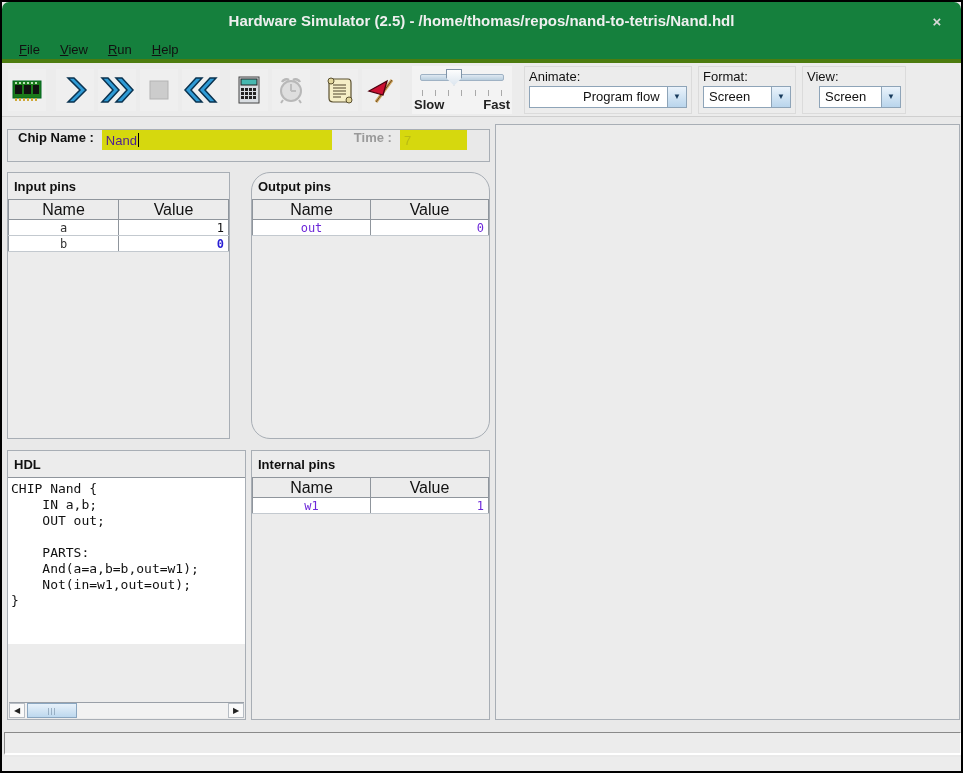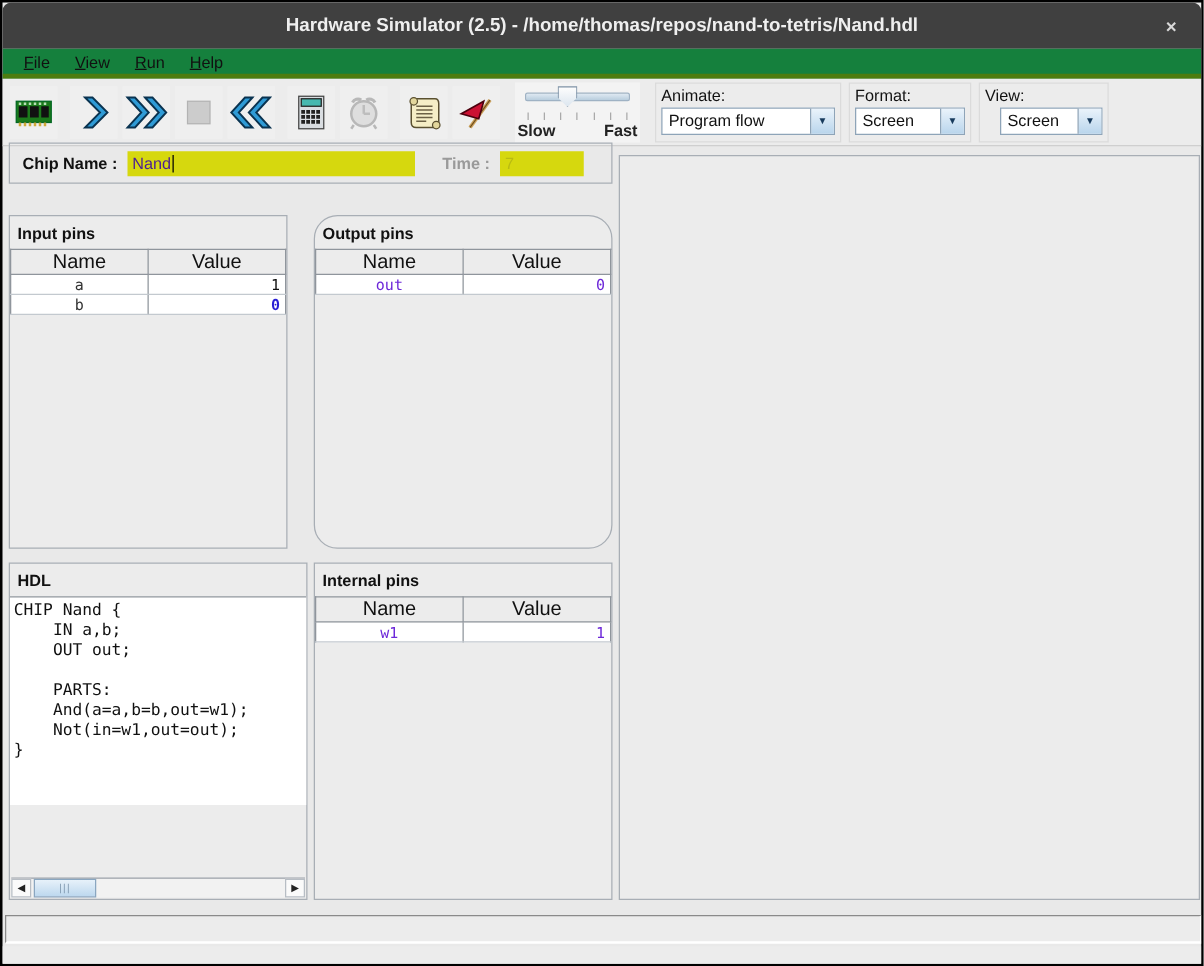--- a/index.html
+++ b/index.html
@@ -1,20 +1,20 @@
 <!DOCTYPE html>
 <html><head>
 <meta charset="utf-8">
 <style>
   * { margin:0; padding:0; box-sizing:border-box; }
   html,body { width:963px; height:773px; font-family:"Liberation Sans", sans-serif; }
   .window { position:relative; width:963px; height:773px; background:#e9e9e9; border:2px solid #000; overflow:hidden; }
 
   
-  .titlebar { position:absolute; left:0; top:0; width:100%; height:37px; background:#404040; border-radius:7px 7px 0 0; display:flex; align-items:center; justify-content:center; }
+  .titlebar { position:absolute; left:0; top:0; width:100%; height:37px; background:#15803d; border-radius:7px 7px 0 0; display:flex; align-items:center; justify-content:center; }
   .titlebar .title { color:#efefef; font-size:15px; font-weight:bold; }
   .close-btn { position:absolute; right:12px; top:8px; width:24px; height:22px; color:#d8d8d8; font-size:15px; font-weight:bold; display:flex; align-items:center; justify-content:center; cursor:default; }
 
   
   .menubar { position:absolute; left:0; top:37px; width:100%; height:24px; background:#15803d; border-bottom:4px solid #4d7c0f; display:flex; align-items:center; padding-left:8px; gap:2px; }
   .menu-item { font-size:13px; color:#111; padding:2px 9px; }
   .menu-item u { text-decoration:underline; }
 
   
   .toolbar { position:absolute; left:0; top:61px; width:100%; height:54px; background:#ececec; border-bottom:1px solid #cfcfcf; display:flex; align-items:center; padding-left:4px; }
@@ -30,24 +30,24 @@
   .slider-ticks i { width:1px; height:6px; background:#a9a9a9; }
   .slider-labels { position:absolute; left:0; top:31px; width:100%; display:flex; justify-content:space-between; padding:0 2px; }
   .slider-labels span { font-size:13px; font-weight:bold; color:#222; }
 
   
   .combo-group { height:48px; margin-left:6px; border:1px solid #dbdbdb; padding:2px 4px 4px 4px; background:#ececec; }
   .combo-label { font-size:13px; color:#111; margin-bottom:2px; }
   .combo { display:flex; height:22px; border:1px solid #8ea4b8; background:#fff; }
   .combo-value { font-size:13px; color:#111; padding:2px 6px 0 5px; white-space:nowrap; }
   .combo-btn { width:19px; margin-left:auto; background:linear-gradient(#eaf3fb,#b9d5ec); border-left:1px solid #8ea4b8; display:flex; align-items:center; justify-content:center; font-size:8px; color:#173a5c; }
-  .combo.w-animate { width:139px; } .combo.w-format { width:88px; } .combo.w-view { width:82px;margin-left:12px; }
-
-  
-  .chipbar { position:absolute; left:5px; top:112px; width:483px; height:33px; border:1px solid #a8aeb5; display:flex; align-items:center; }
+  .combo.w-animate { width:158px;padding-left:48px; } .combo.w-format { width:88px; } .combo.w-view { width:82px;margin-left:12px; }
+
+  
+  .chipbar { position:absolute; left:5px; top:127px; width:483px; height:33px; border:1px solid #a8aeb5; display:flex; }
   .chip-label { font-size:13px; font-weight:bold; color:#111; margin-left:10px; }
   .yellow-field { background:#d6d80e; height:20px; display:flex; align-items:center; padding:0 4px; }
   .chip-name-field { width:230px; margin-left:8px; }
   .chip-name-text { font-size:13px; color:#4c1d95; }
   .caret { display:inline-block; width:1px; height:14px; background:#000; margin-left:1px; }
   .time-label { font-size:13px; font-weight:bold; color:#9a9a9a; margin-left:22px; }
   .time-field { width:67px; margin-left:8px; font-size:13px; color:#b9bb12; }
 
   
   .panel { position:absolute; border:1px solid #a8aeb5; background:#ececec; }

